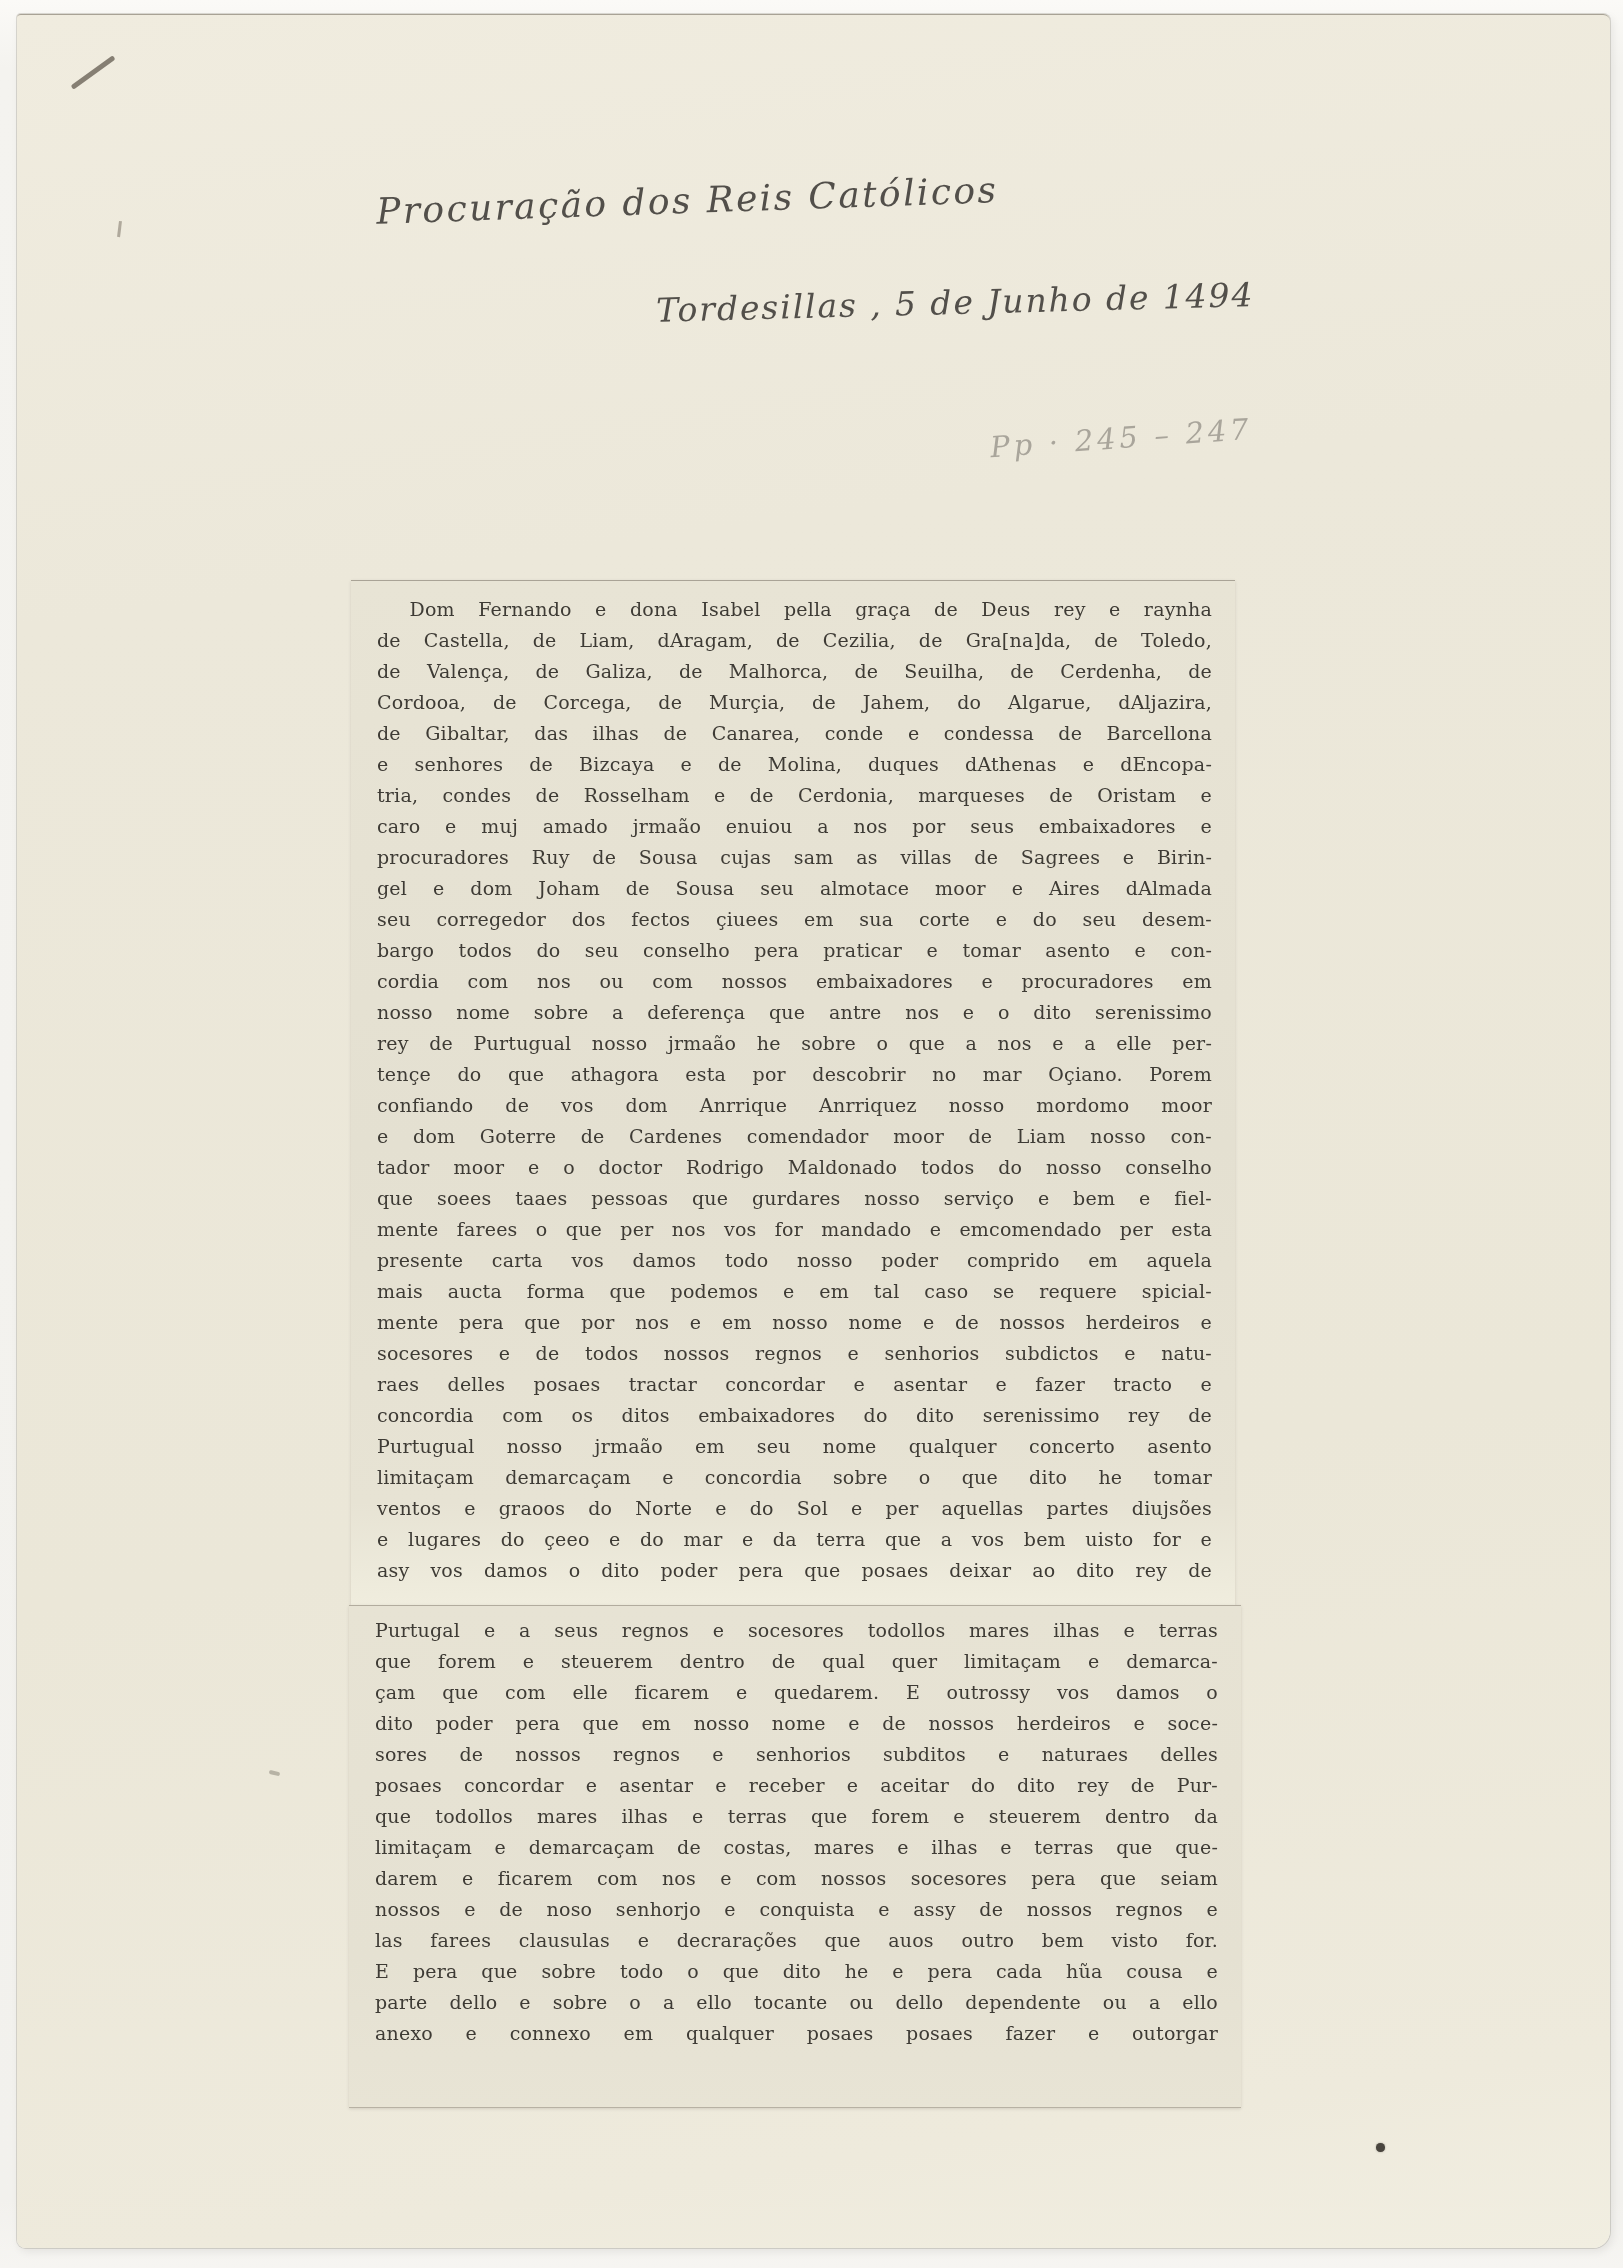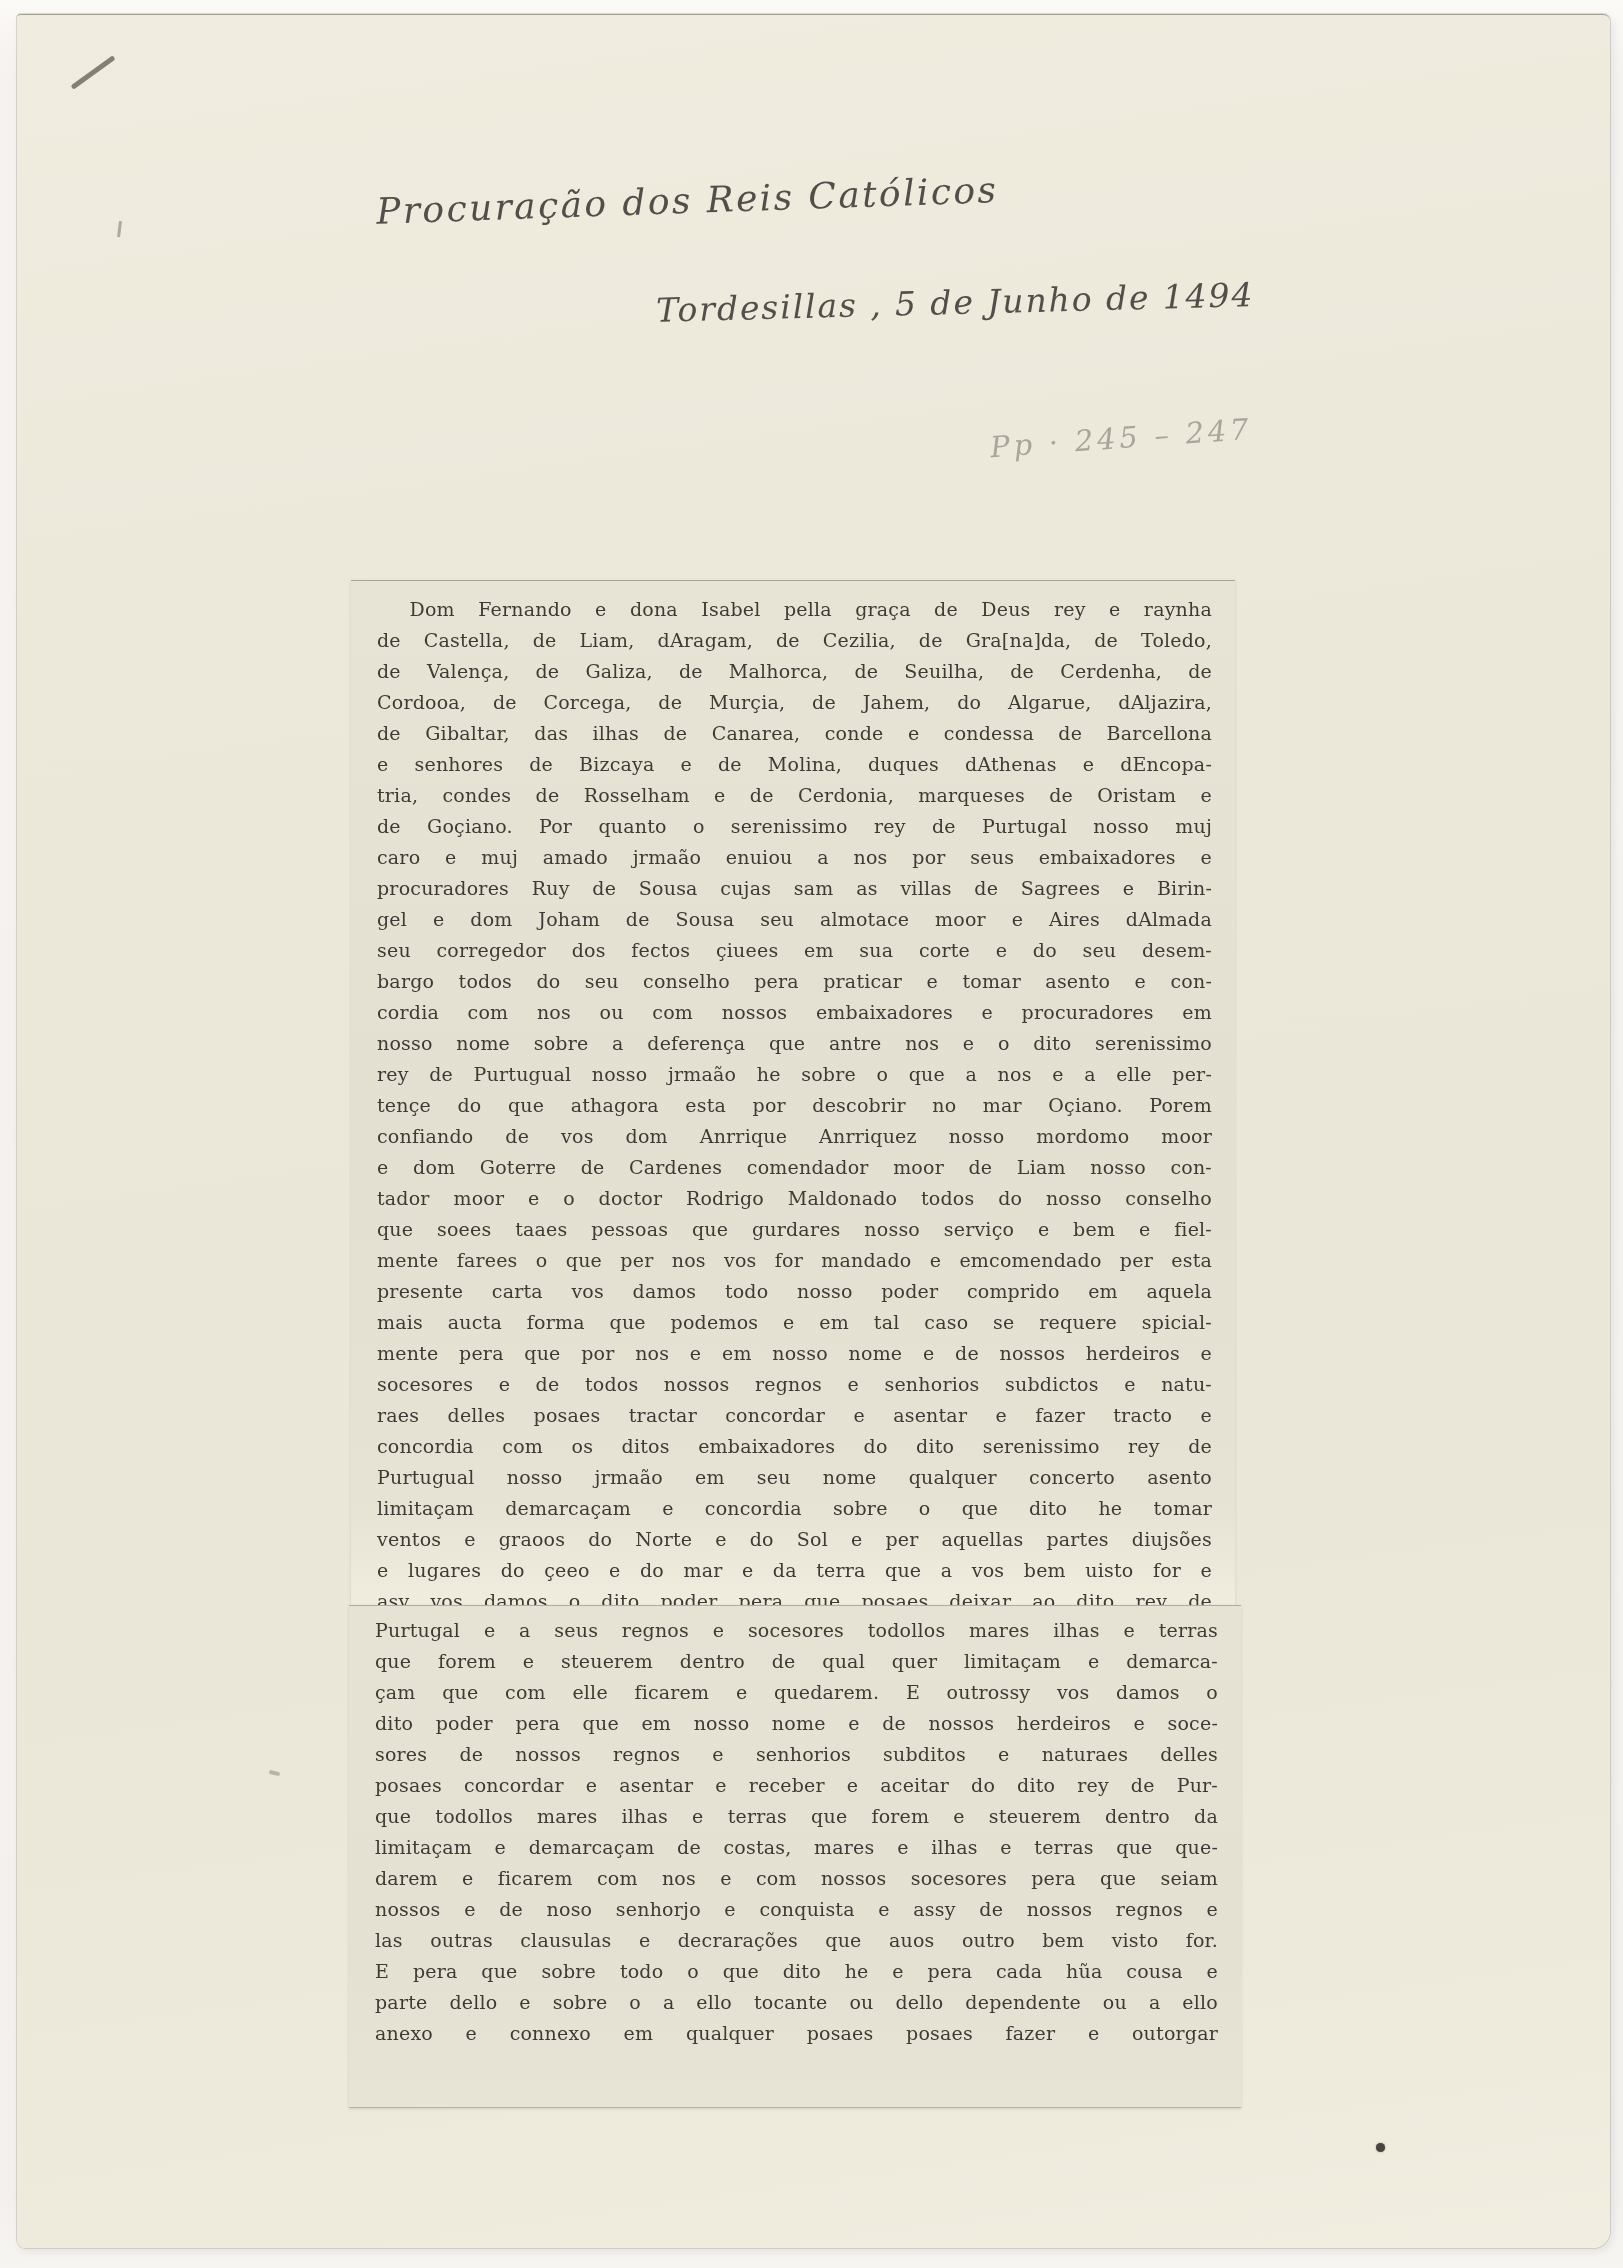--- a/index.html
+++ b/index.html
@@ -133,21 +133,20 @@
 
 <div class="clip clip1">
   <div class="textblock">
       <div class="line">Dom Fernando e dona Isabel pella graça de Deus rey e raynha</div>
       <div class="line">de Castella, de Liam, dAragam, de Cezilia, de Gra[na]da, de Toledo,</div>
       <div class="line">de Valença, de Galiza, de Malhorca, de Seuilha, de Cerdenha, de</div>
       <div class="line">Cordooa, de Corcega, de Murçia, de Jahem, do Algarue, dAljazira,</div>
       <div class="line">de Gibaltar, das ilhas de Canarea, conde e condessa de Barcellona</div>
       <div class="line">e senhores de Bizcaya e de Molina, duques dAthenas e dEncopa-</div>
       <div class="line">tria, condes de Rosselham e de Cerdonia, marqueses de Oristam e</div>
-      <div class="line">de Goçiano.  Por quanto o serenissimo rey de Purtugal nosso muj</div>
       <div class="line">caro e muj amado jrmaão enuiou a nos por seus embaixadores e</div>
       <div class="line">procuradores Ruy de Sousa cujas sam as villas de Sagrees e Birin-</div>
       <div class="line">gel e dom Joham de Sousa seu almotace moor e Aires dAlmada</div>
       <div class="line">seu corregedor dos fectos çiuees em sua corte e do seu desem-</div>
       <div class="line">bargo todos do seu conselho pera praticar e tomar asento e con-</div>
       <div class="line">cordia com nos ou com nossos embaixadores e procuradores em</div>
       <div class="line">nosso nome sobre a deferença que antre nos e o dito serenissimo</div>
       <div class="line">rey de Purtugual nosso jrmaão he sobre o que a nos e a elle per-</div>
       <div class="line">tençe do que athagora esta por descobrir no mar Oçiano.  Porem</div>
       <div class="line">confiando de vos dom Anrrique Anrriquez nosso mordomo moor</div>
@@ -174,21 +173,21 @@
       <div class="line">Purtugal e a seus regnos e socesores todollos mares ilhas e terras</div>
       <div class="line">que forem e steuerem dentro de qual quer limitaçam e demarca-</div>
       <div class="line">çam que com elle ficarem e quedarem.  E outrossy vos damos o</div>
       <div class="line">dito poder pera que em nosso nome e de nossos herdeiros e soce-</div>
       <div class="line">sores de nossos regnos e senhorios subditos e naturaes delles</div>
       <div class="line">posaes concordar e asentar e receber e aceitar do dito rey de Pur-</div>
       <div class="line">que todollos mares ilhas e terras que forem e steuerem dentro da</div>
       <div class="line">limitaçam e demarcaçam de costas, mares e ilhas e terras que que-</div>
       <div class="line">darem e ficarem com nos e com nossos socesores pera que seiam</div>
       <div class="line">nossos e de noso senhorjo e conquista e assy de nossos regnos e</div>
-      <div class="line">las outras clausulas e decrarações que auos outro bem visto for.</div>
+      <div class="line">las farees clausulas e decrarações que auos outro bem visto for.</div>
       <div class="line">E pera que sobre todo o que dito he e pera cada hũa cousa e</div>
       <div class="line">parte dello e sobre o a ello tocante ou dello dependente ou a ello</div>
       <div class="line">anexo e connexo em qualquer posaes posaes fazer e outorgar</div>
     </div>
 </div>
 
 <div class="margin-mark"></div>
 <div class="ink-dot"></div>
 
 

